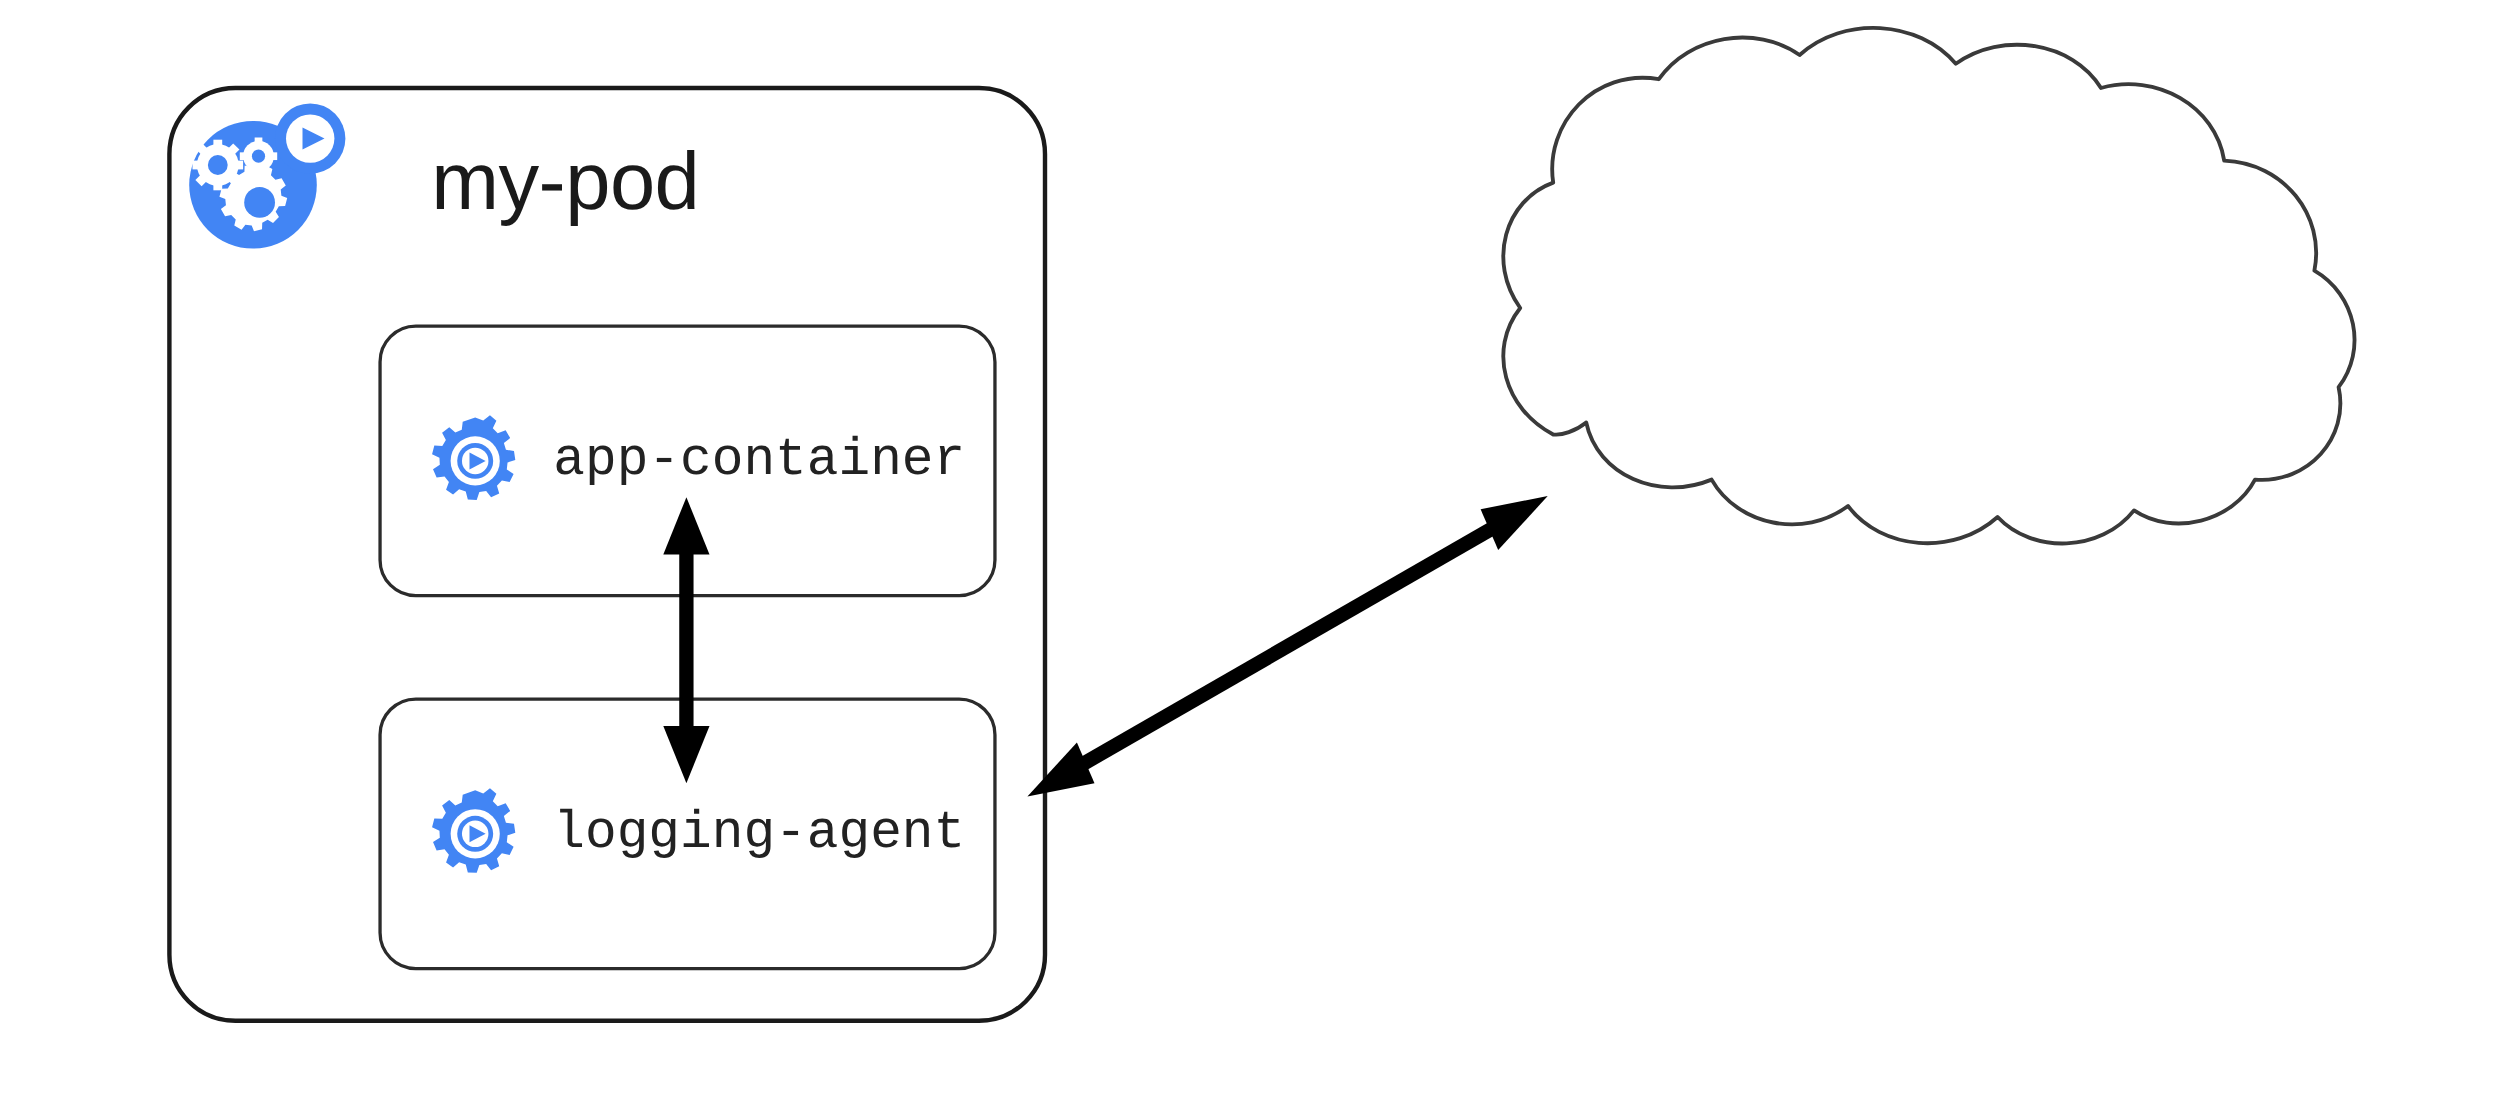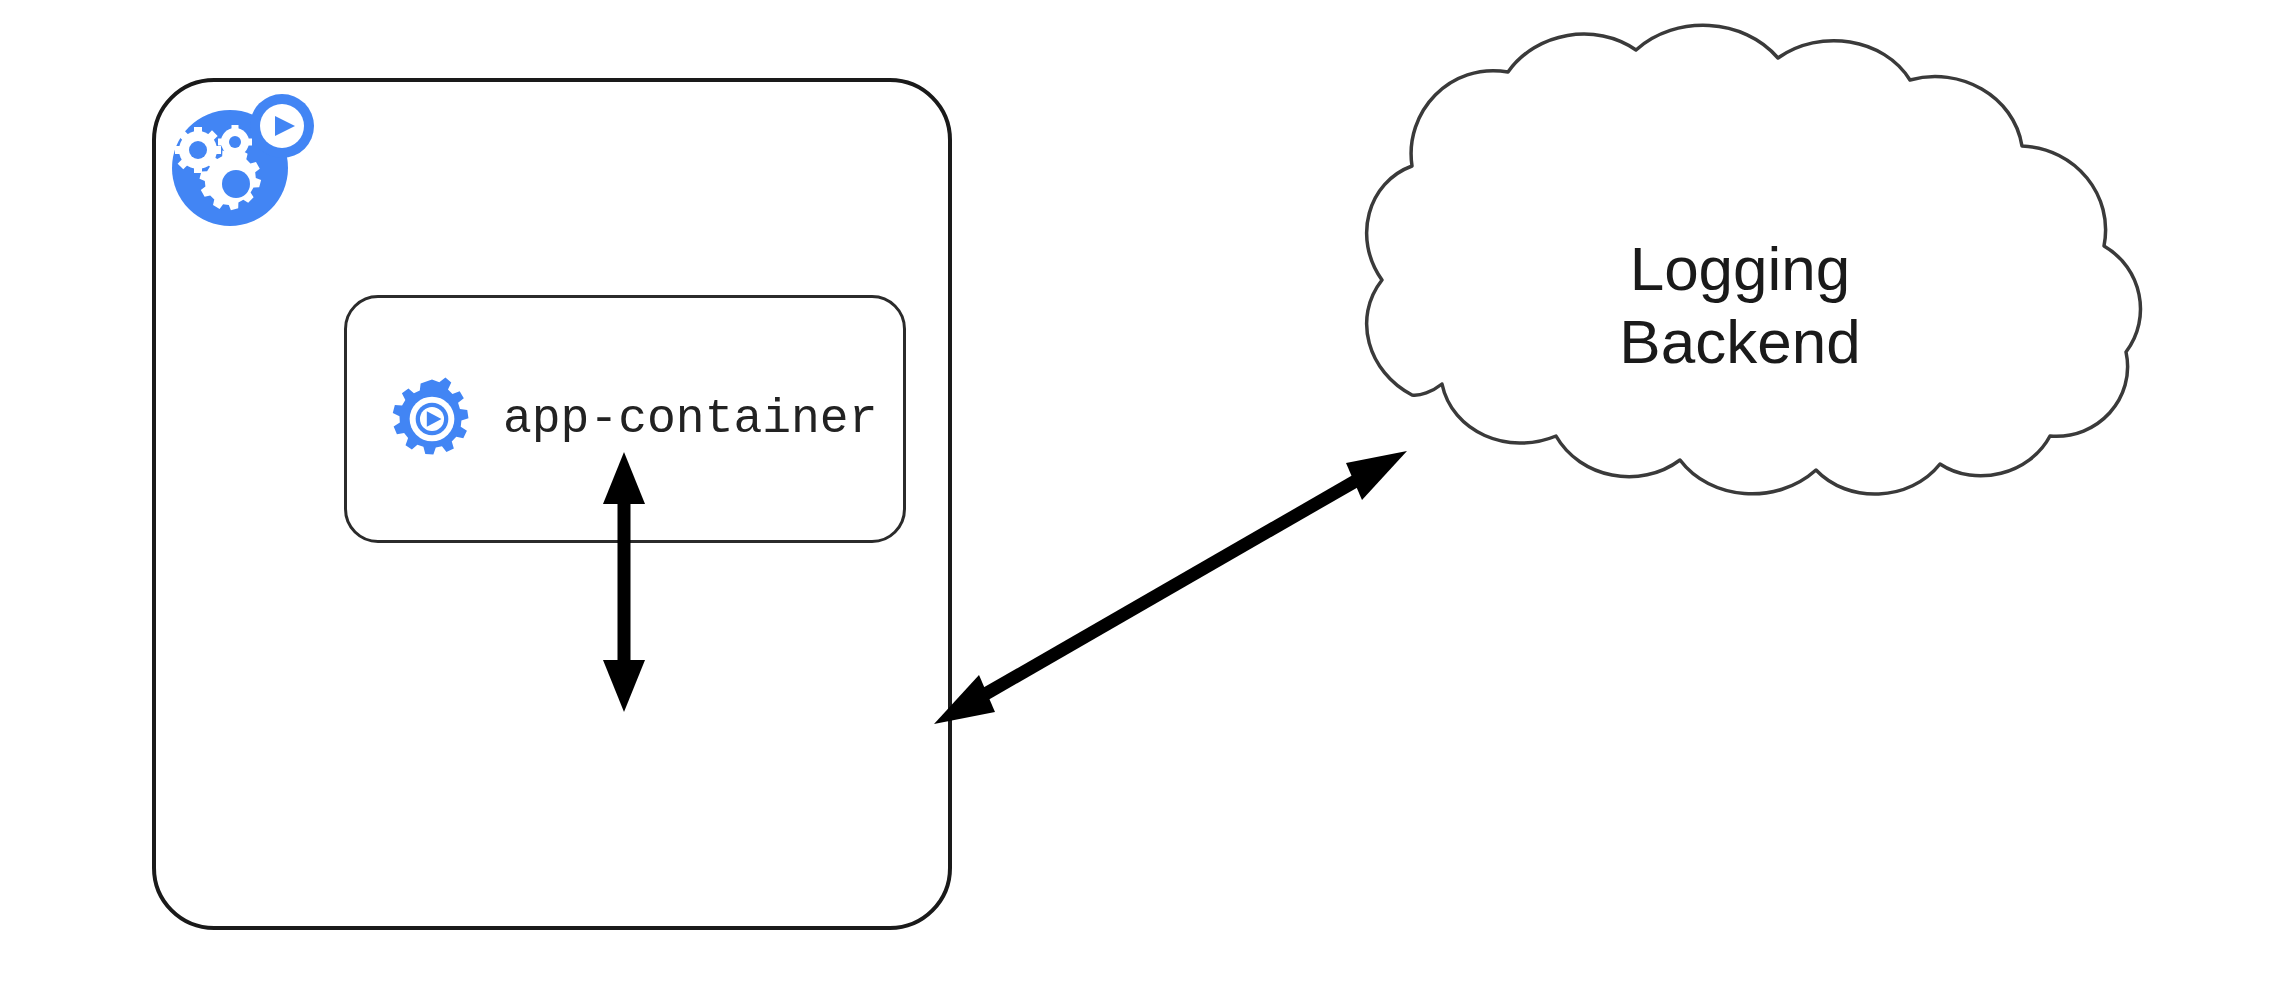--- a/index.html
+++ b/index.html
@@ -176,20 +176,21 @@
     <g fill="#ffffff">
       <circle cx="77" cy="50" r="14"></circle>
       <rect x="73.5" y="33" width="7" height="8"></rect>
       <rect x="73.5" y="59" width="7" height="8"></rect>
       <rect x="60" y="46.5" width="8" height="7"></rect>
       <rect x="86" y="46.5" width="8" height="7"></rect>
     </g>
     <circle cx="77" cy="50" r="6" fill="#4285f4"></circle>
   </svg>
 
+  <div class="pod-title">my-pod</div>
 
   <div class="container-box app">
     <svg class="container-icon" viewBox="0 0 100 100" xmlns="http://www.w3.org/2000/svg">
       <g fill="#4285f4">
         <path d="M50 4
                  L58.5 7.4 L65.6 1.8 L72.4 7.6 L68.6 15.6 L73.8 20.8
                  L82.2 17.6 L87 25.8 L80.3 31.2 L82.5 38.3 L91 39.5
                  L92.4 49 L84.2 51.6 L83.4 59 L90.6 63.8 L86.4 72.4
                  L78.2 70.6 L73 76.2 L75.4 84.4 L66.8 88.4 L61.6 81.8
                  L54.4 83 L51.6 91.2 L42.2 90.8 L40 82.4 L33 80
@@ -199,34 +200,51 @@
                  L35.8 17 L36.8 8.6 Z"></path>
       </g>
       <circle cx="50" cy="50" r="26" fill="#ffffff"></circle>
       <circle cx="50" cy="50" r="19" fill="#4285f4"></circle>
       <circle cx="50" cy="50" r="14" fill="#ffffff"></circle>
       <path d="M44 41 L61 50 L44 59 Z" fill="#4285f4"></path>
     </svg>
     <div class="container-label">app-container</div>
   </div>
 
+  <div class="container-box logging">
+    <svg class="container-icon" viewBox="0 0 100 100" xmlns="http://www.w3.org/2000/svg">
+      <g fill="#4285f4">
+        <path d="M50 4
+                 L58.5 7.4 L65.6 1.8 L72.4 7.6 L68.6 15.6 L73.8 20.8
+                 L82.2 17.6 L87 25.8 L80.3 31.2 L82.5 38.3 L91 39.5
+                 L92.4 49 L84.2 51.6 L83.4 59 L90.6 63.8 L86.4 72.4
+                 L78.2 70.6 L73 76.2 L75.4 84.4 L66.8 88.4 L61.6 81.8
+                 L54.4 83 L51.6 91.2 L42.2 90.8 L40 82.4 L33 80
+                 L26.6 85.6 L19.2 80.4 L22.2 72.2 L17.6 66.4 L9.2 67.6
+                 L5.4 58.8 L12.6 54.2 L12.2 46.8 L4.4 43 L6.8 33.8
+                 L15.2 34.2 L19 27.8 L15 20.2 L22.6 14.4 L29 20
+                 L35.8 17 L36.8 8.6 Z"></path>
+      </g>
+      <circle cx="50" cy="50" r="26" fill="#ffffff"></circle>
+      <circle cx="50" cy="50" r="19" fill="#4285f4"></circle>
+      <circle cx="50" cy="50" r="14" fill="#ffffff"></circle>
+      <path d="M44 41 L61 50 L44 59 Z" fill="#4285f4"></path>
+    </svg>
+    <div class="container-label">logging-agent</div>
+  </div>
 
   <svg class="svg-layer" viewBox="0 0 2284 998" xmlns="http://www.w3.org/2000/svg">
 
     <g>
       <line x1="624" y1="492" x2="624" y2="672" stroke="#000000" stroke-width="13"></line>
       <path d="M624 452 L603 504 L645 504 Z" fill="#000000"></path>
       <path d="M624 712 L603 660 L645 660 Z" fill="#000000"></path>
     </g>
 
     <g>
       <line x1="975" y1="700" x2="1366" y2="475" stroke="#000000" stroke-width="13"></line>
       <path d="M934 724 L995 712 L979 675 Z" fill="#000000"></path>
       <path d="M1407 451 L1346 463 L1362 500 Z" fill="#000000"></path>
     </g>
   </svg>
 
-  <div class="cloud-label">
-    <span>Logging</span>
-    <span>Backend</span>
-  </div>
 
 </div>
 
 </body></html>

